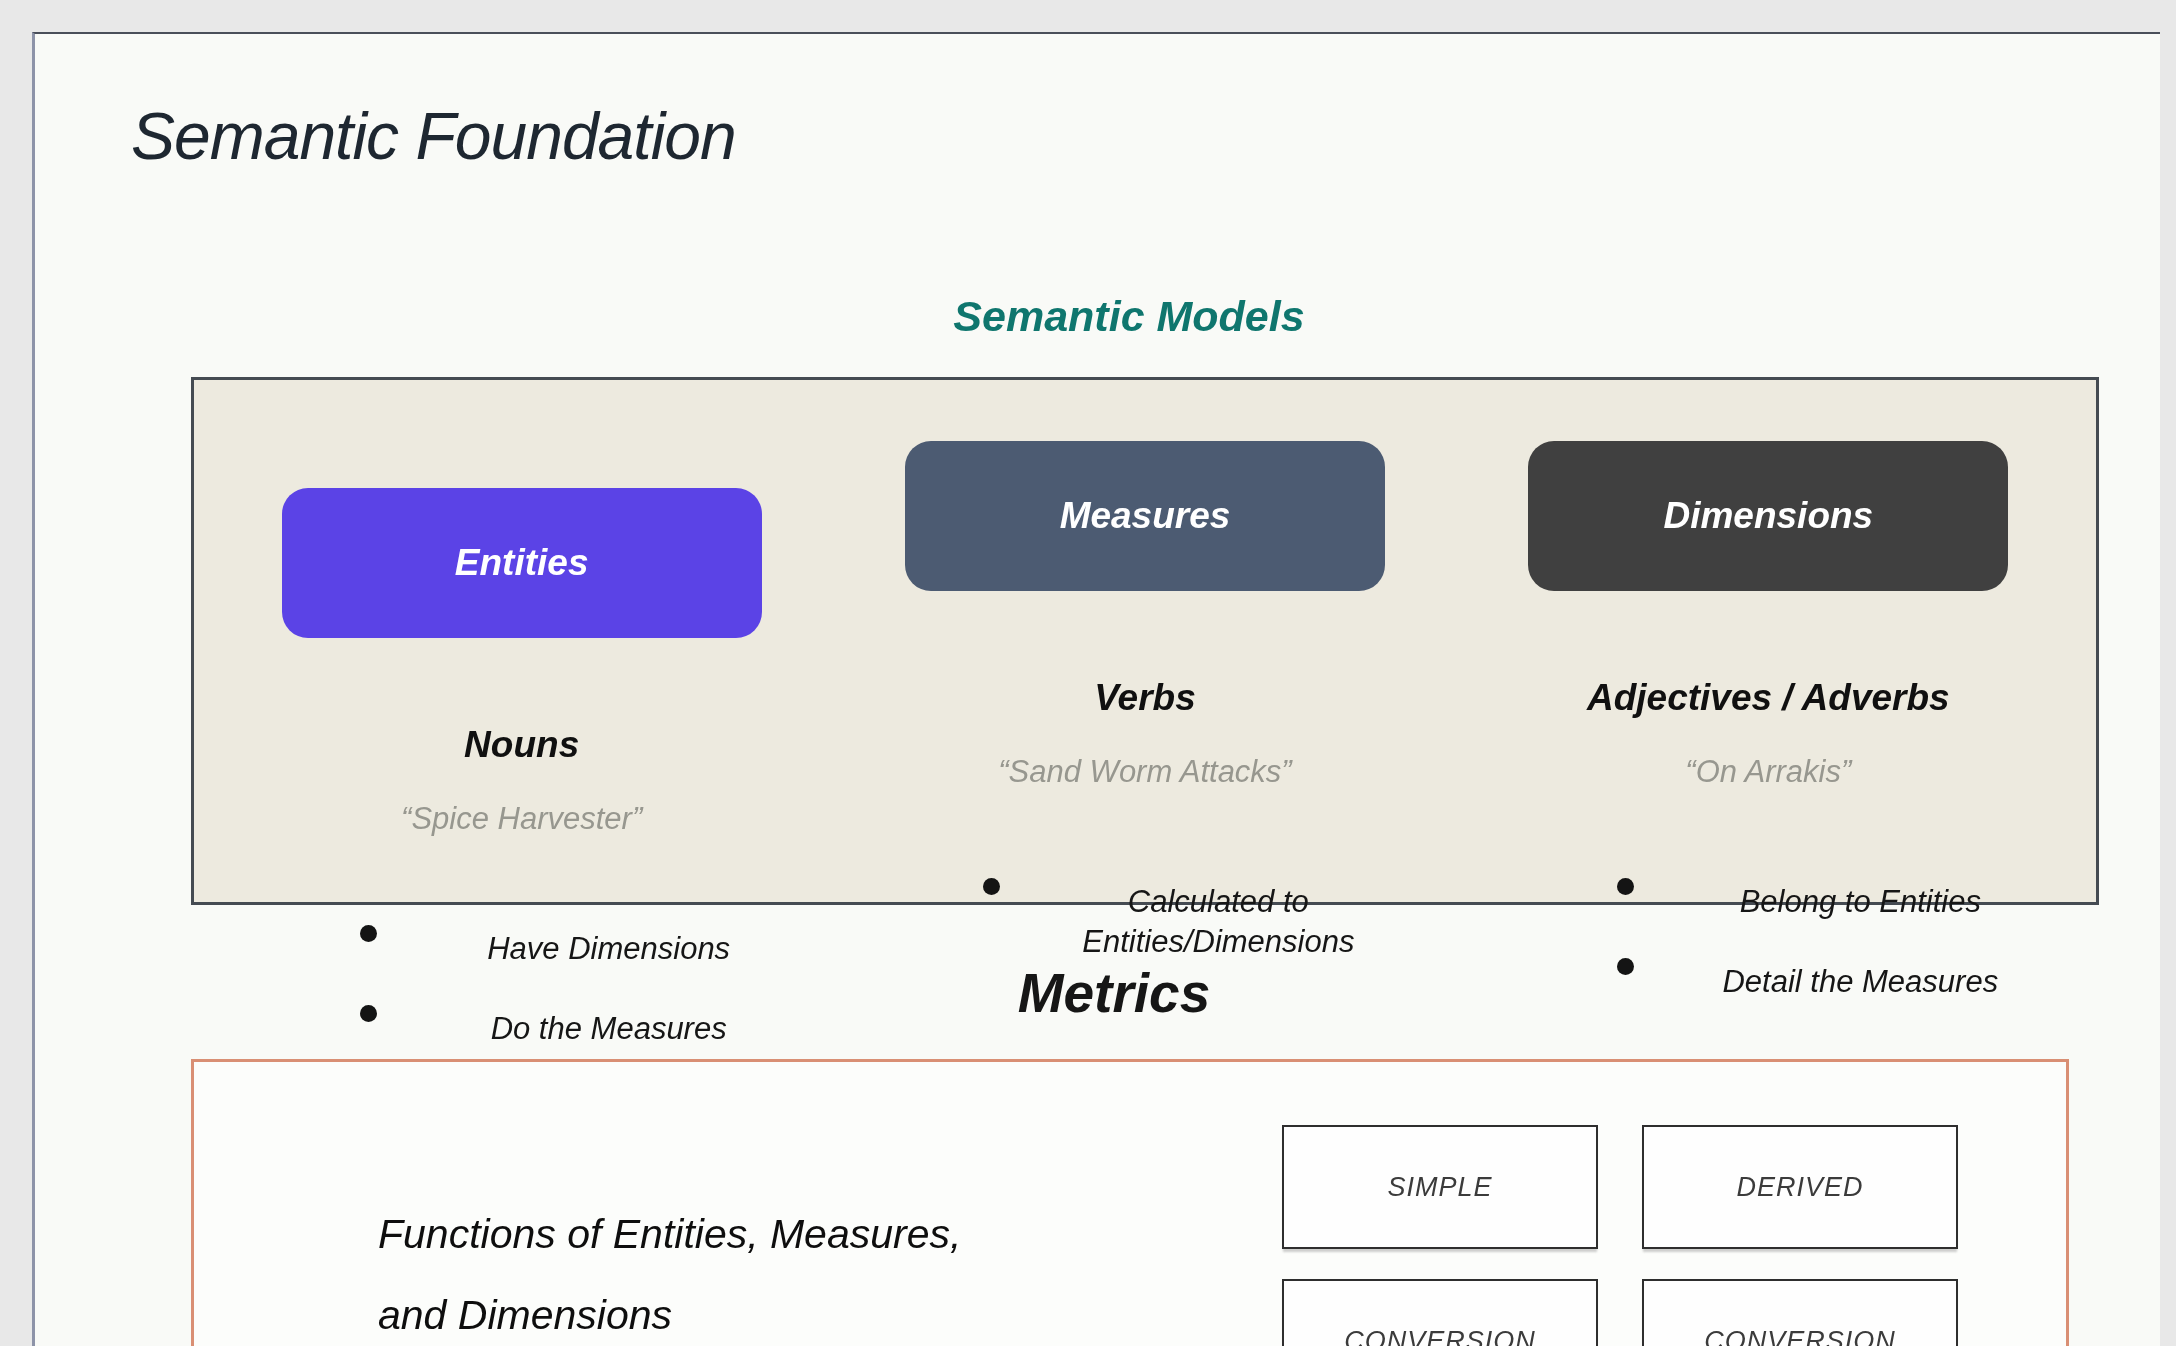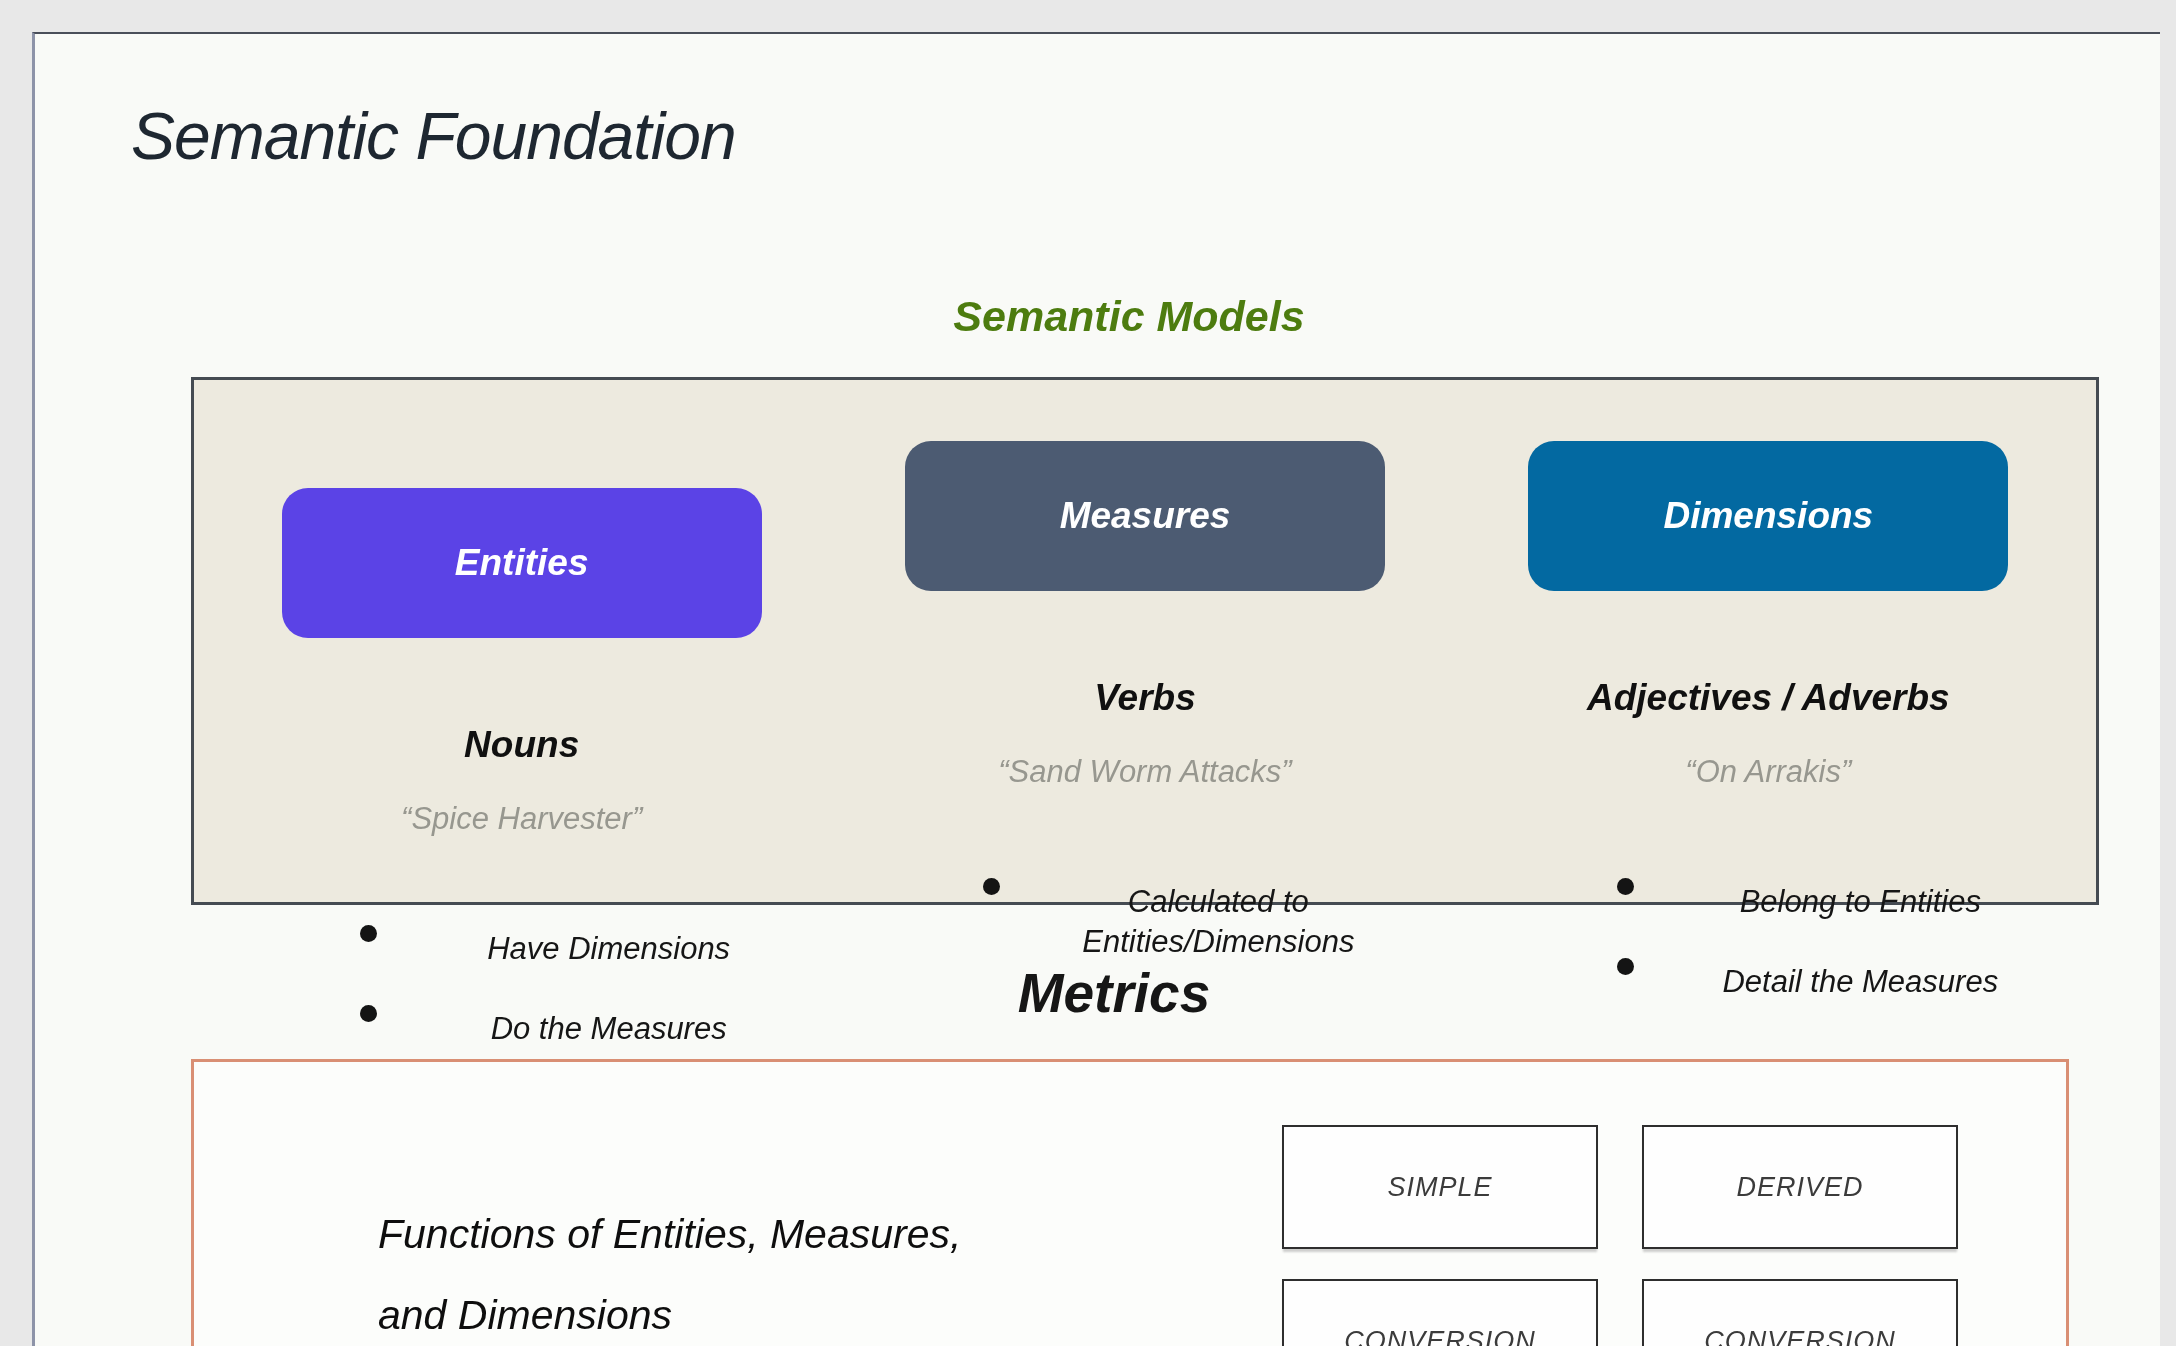--- a/index.html
+++ b/index.html
@@ -15,21 +15,21 @@
     color:#1a1a1a;
   }
   .page-title {
     position:absolute; left:80px; top:48px;
     font-size:66px; font-weight:400; letter-spacing:-1px;
     color:#1e2731;
   }
   
   .models-section { position:absolute; left:140px; top:226px; width:1908px; }
   .section-heading {
-    text-align:center; font-weight:700; font-size:43px; color:#4d7c0f;
+    text-align:center; font-weight:700; font-size:43px; color:#0f766e;
     margin-bottom:20px;
   }
   .models-panel {
     width:1908px; height:528px;
     border:3px solid #454b52;
     display:flex; padding-top:45px;
   }
   .model-col { flex:1; text-align:center; }
   .model-btn {
     width:480px; height:150px; margin:0 auto;
@@ -104,21 +104,21 @@
       <div class="model-col">
         <div class="model-btn" style="background: rgb(76, 91, 114);">Measures</div>
         <div class="model-heading">Verbs</div>
         <div class="model-quote">“Sand Worm Attacks”</div>
         <ul class="model-list">
           <li>Calculated to Entities/Dimensions</li>
         </ul>
       </div>
 
       <div class="model-col">
-        <div class="model-btn" style="background: #0369a1;">Dimensions</div>
+        <div class="model-btn" style="background: #404040;">Dimensions</div>
         <div class="model-heading">Adjectives / Adverbs</div>
         <div class="model-quote">“On Arrakis”</div>
         <ul class="model-list">
           <li>Belong to Entities</li>
           <li>Detail the Measures</li>
         </ul>
       </div>
 
     </div>
   </div>

